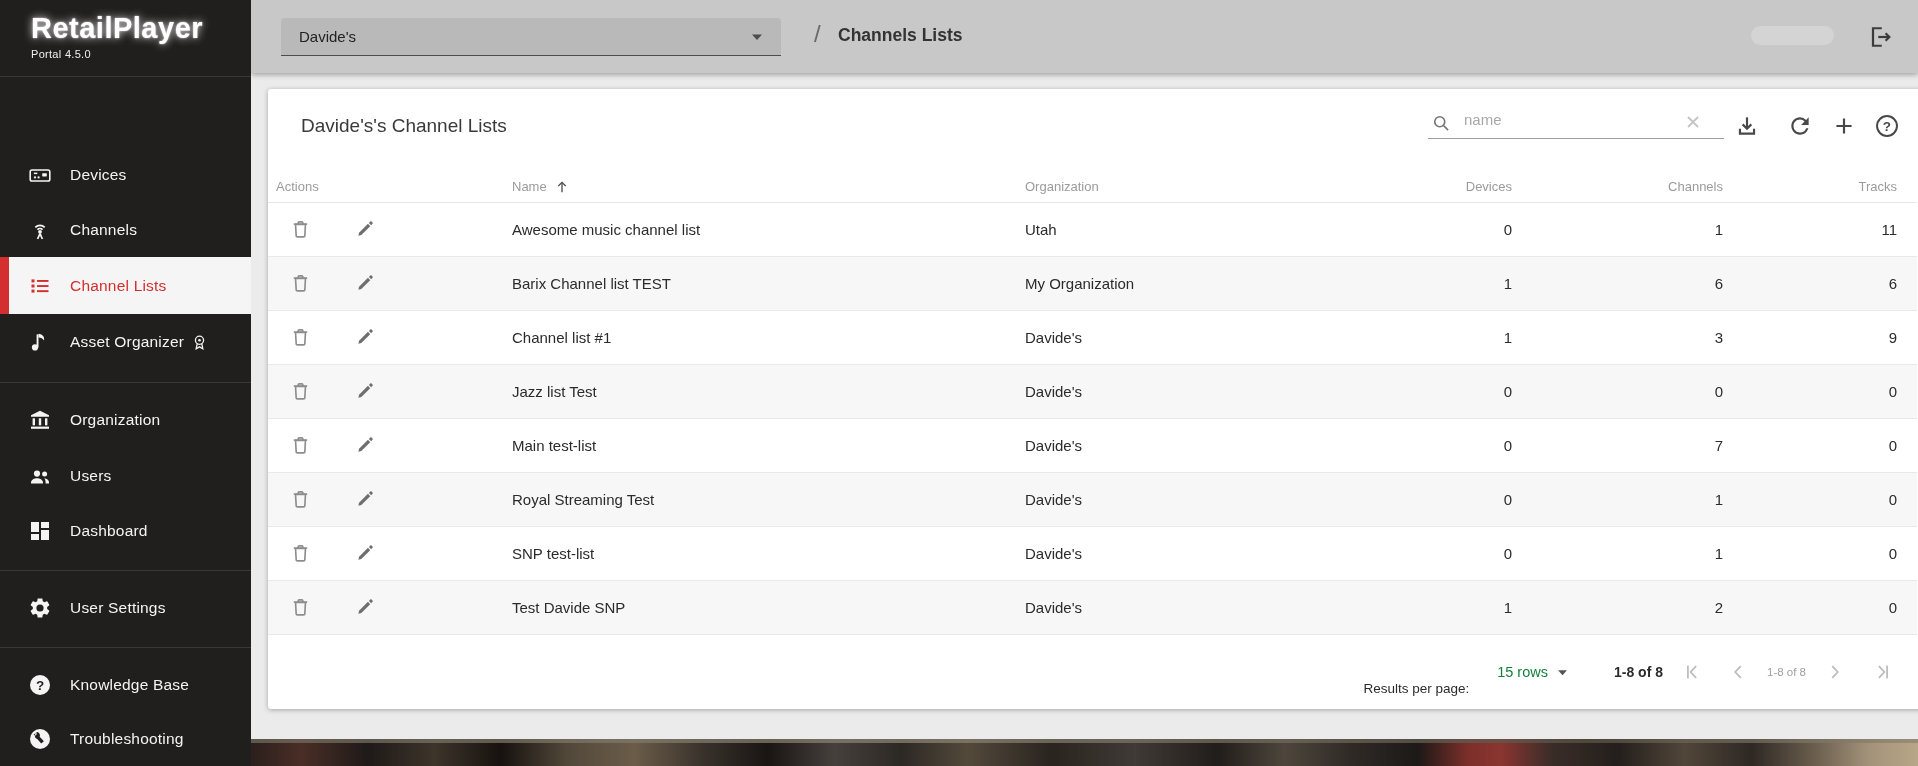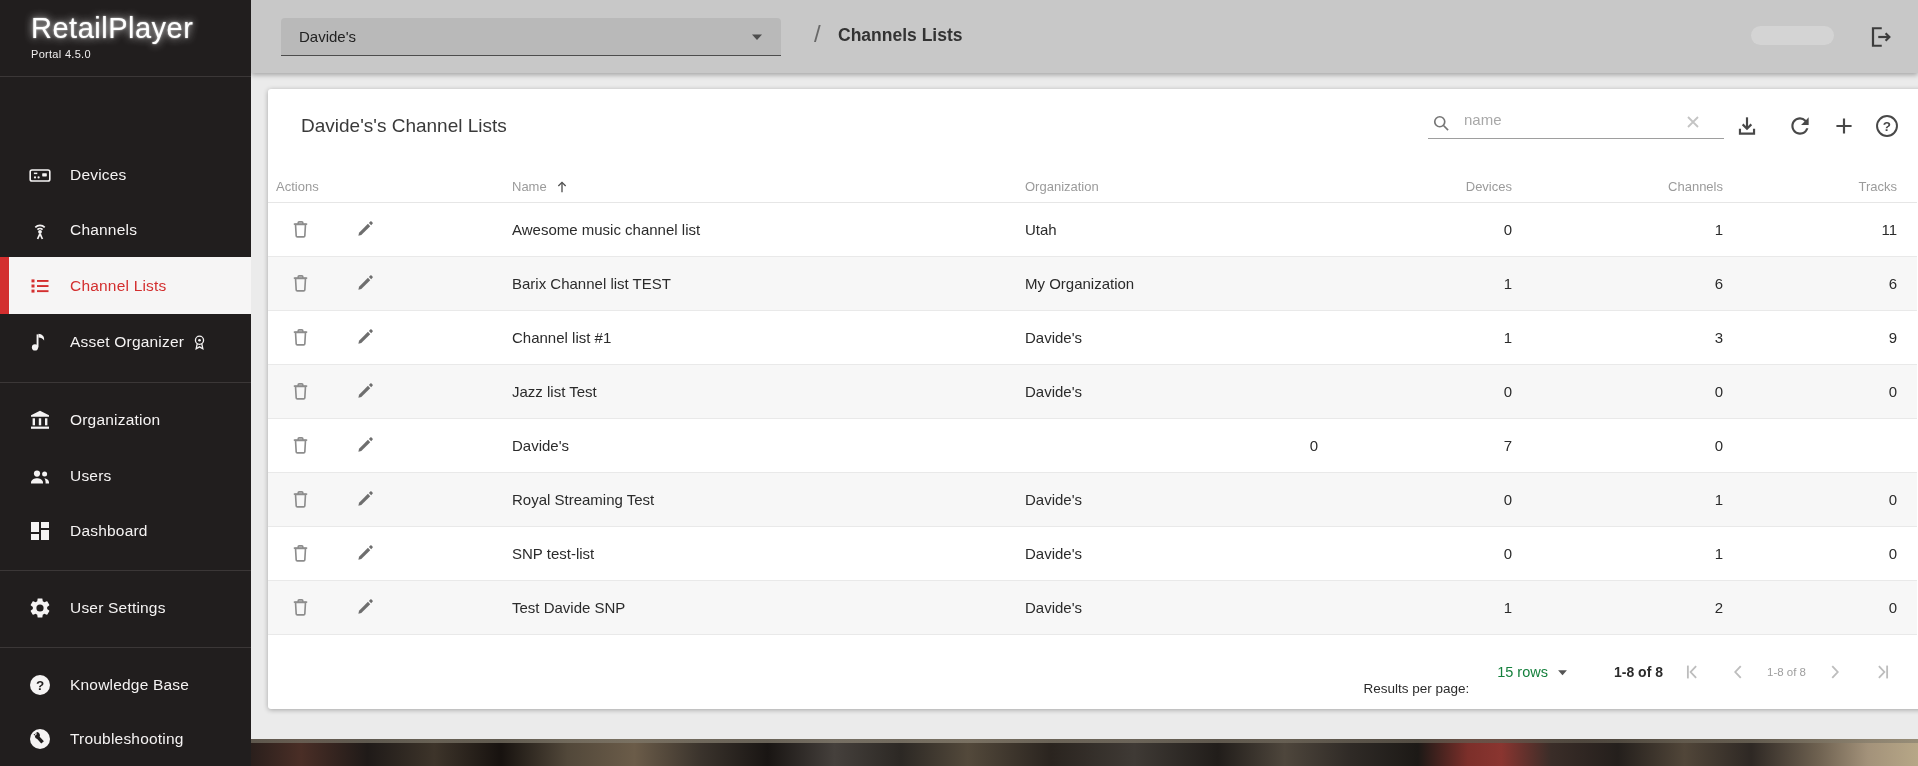--- a/index.html
+++ b/index.html
@@ -3,21 +3,21 @@
 <meta charset="utf-8">
 <style>
   * { margin:0; padding:0; box-sizing:border-box; }
   html,body { width:1918px; height:766px; overflow:hidden; background:#ebebeb;
               font-family:"Liberation Sans", sans-serif; }
 
   
   .sidebar { position:absolute; left:0; top:0; width:251px; height:766px;
              background:#211e1e; z-index:30; }
   .logo-area { position:absolute; left:31px; top:12px; }
-  .logo { color:#fff; font-size:29px; font-weight:400; letter-spacing:.5px;
+  .logo { color:#fff; font-size:29px; font-weight:700; letter-spacing:.5px;
           text-shadow:0 0 8px rgba(255,255,255,.9), 0 0 2px rgba(255,255,255,.7); }
   .portal { color:#f0eeee; font-size:11px; margin-top:3px; letter-spacing:.3px; }
   .sdiv { position:absolute; left:0; width:251px; height:1px; background:#3b3737; }
   .side-item { position:absolute; left:0; width:251px; height:56px; display:flex;
                align-items:center; padding-left:28px; color:#f5f3f3; cursor:pointer; }
   .side-item .s-icon { width:24px; height:24px; flex:0 0 24px; display:flex; align-items:center; }
   .side-item .s-label { margin-left:18px; font-size:15.5px; letter-spacing:.2px; white-space:nowrap; }
   .side-item.active { background:#f6f5f5; color:#d32f2f; height:57px; }
   .side-item.active .red-bar { position:absolute; left:0; top:0; bottom:0; width:9px; background:#d32f2f; }
   .s-badge { margin-left:7px; display:inline-flex; }
@@ -411,20 +411,21 @@
               <path d="M6.8 6.6h10.4l-.7 12a1.2 1.2 0 0 1-1.2 1.1H8.7a1.2 1.2 0 0 1-1.2-1.1z"></path>
             </svg>
         </button>
         <button class="icon-btn edit-btn">
           <svg viewBox="0 0 24 24" width="21" height="21" fill="#6e6e6e">
               <path d="M4.6 16.9 14.8 6.7l2.6 2.6L7.2 19.5l-3.3.7z"></path>
               <path d="M15.9 5.6l1.5-1.5a1.1 1.1 0 0 1 1.6 0l1 1a1.1 1.1 0 0 1 0 1.6l-1.5 1.5z"></path>
             </svg>
         </button>
       </div>
+      <div>Main test-list</div>
       <div>Davide's</div>
       <div class="num">0</div>
       <div class="num">7</div>
       <div class="num">0</div>
       <div></div>
     </div>
       <div class="trow grid-row alt">
       <div class="cell-actions">
         <button class="icon-btn del-btn">
           <svg viewBox="0 0 24 24" width="23" height="23" fill="none" stroke="#8d8d8d" stroke-width="1.7">

